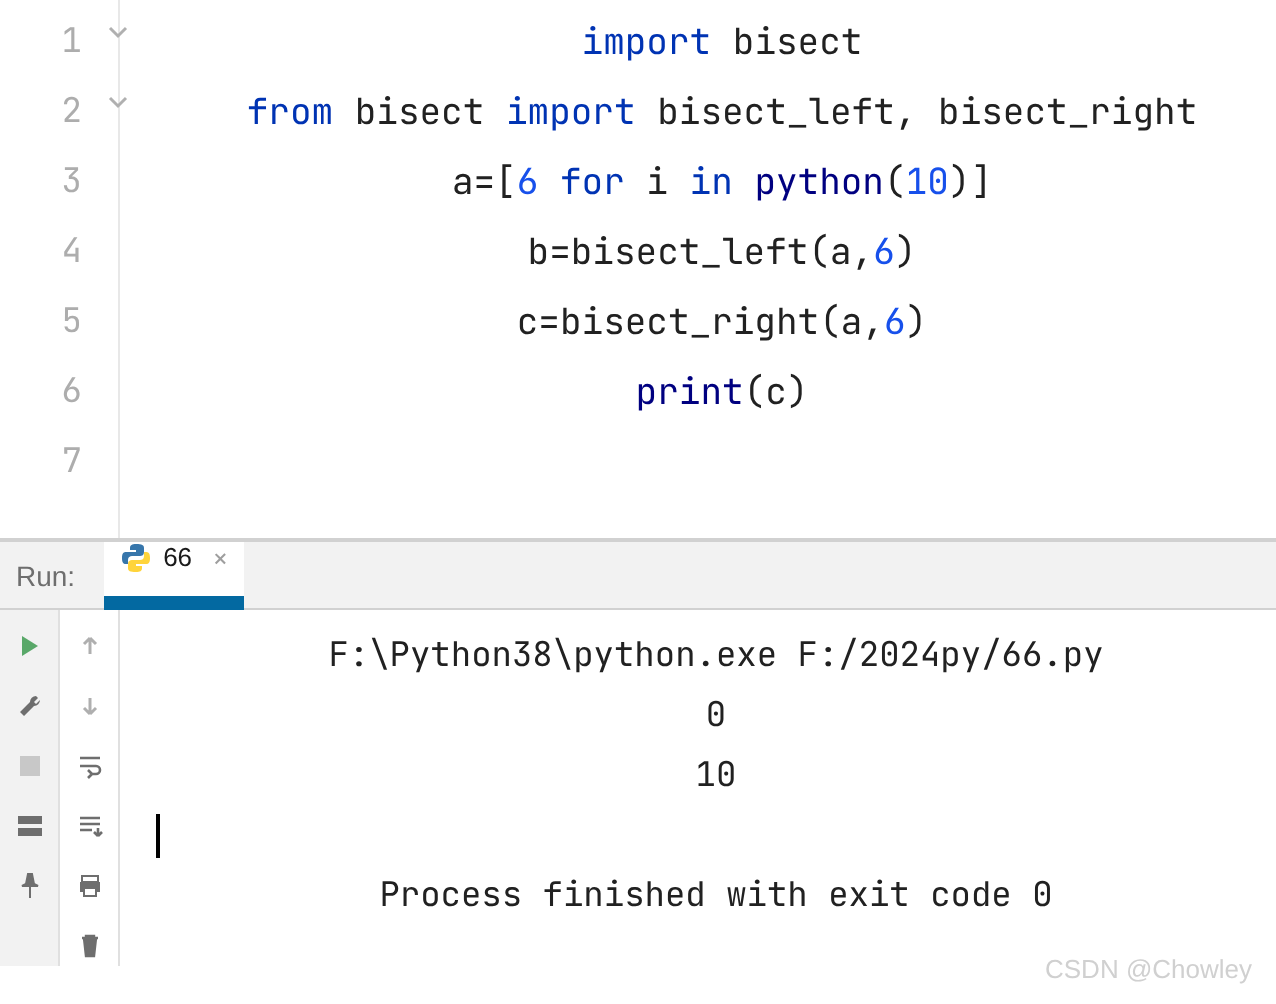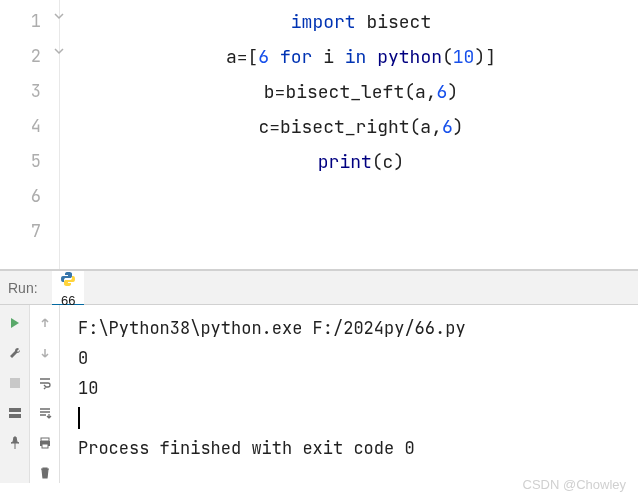--- a/index.html
+++ b/index.html
@@ -70,27 +70,26 @@
   padding-left: 8px;
 }
 .run-label {
   color: #6e6e6e;
   font-size: 14px;
   font-family: -apple-system, 'Segoe UI', sans-serif;
   margin-right: 14px;
 }
 .run-tab {
   display: flex;
-  align-items: flex-end;
+  align-items: flex-start;
   height: 34px;
   padding: 0 8px;
-  border-bottom: 1px solid #0369a1;
+  border-bottom: 7px solid #0369a1;
   background: #ffffff;
   gap: 6px;
-  flex-direction: column;
 }
 .py-icon {
   display: inline-flex;
 }
 .tab-name {
   font-size: 13px;
   color: #1a1a1a;
   font-family: -apple-system, 'Segoe UI', sans-serif;
 }
 .tab-close {
@@ -129,20 +128,21 @@
   display: flex;
   align-items: center;
   justify-content: center;
   cursor: pointer;
   color: #6e6e6e;
 }
 .console-output {
   flex: 1;
   padding: 8px 0 0 18px;
   background: #ffffff;
+  text-align: center;
 }
 .console-line {
   font-size: 17px;
   line-height: 30px;
   color: #212121;
   white-space: pre;
 }
 .caret-line {
   height: 30px;
   position: relative;
@@ -178,20 +178,21 @@
     <div class="line-number">7</div>
     <svg class="fold-marker" style="top:10px" viewBox="0 0 12 12">
         <path d="M2 4 L6 8 L10 4" fill="none" stroke="#b0b0b0" stroke-width="1.5"></path>
       </svg>
     <svg class="fold-marker" style="top:45px" viewBox="0 0 12 12">
         <path d="M2 4 L6 8 L10 4" fill="none" stroke="#b0b0b0" stroke-width="1.5"></path>
       </svg>
   </div>
   <div class="code-pane">
     <div class="code-line"><span class="kw">import</span> <span>bisect</span></div>
+    <div class="code-line"><span class="kw">from</span> <span>bisect</span> <span class="kw">import</span> <span>bisect_left</span><span>, </span><span>bisect_right</span></div>
     <div class="code-line"><span>a=[</span><span class="num">6</span><span class="kw"> for </span><span>i</span><span class="kw"> in </span><span class="builtin">python</span><span>(</span><span class="num">10</span><span>)]</span></div>
     <div class="code-line"><span>b=bisect_left(a,</span><span class="num">6</span><span>)</span></div>
     <div class="code-line"><span>c=bisect_right(a,</span><span class="num">6</span><span>)</span></div>
     <div class="code-line"><span class="builtin">print</span><span>(c)</span></div>
   </div>
 </div>
 
 <div class="run-panel">
   <div class="run-header">
     <span class="run-label">Run:</span>

